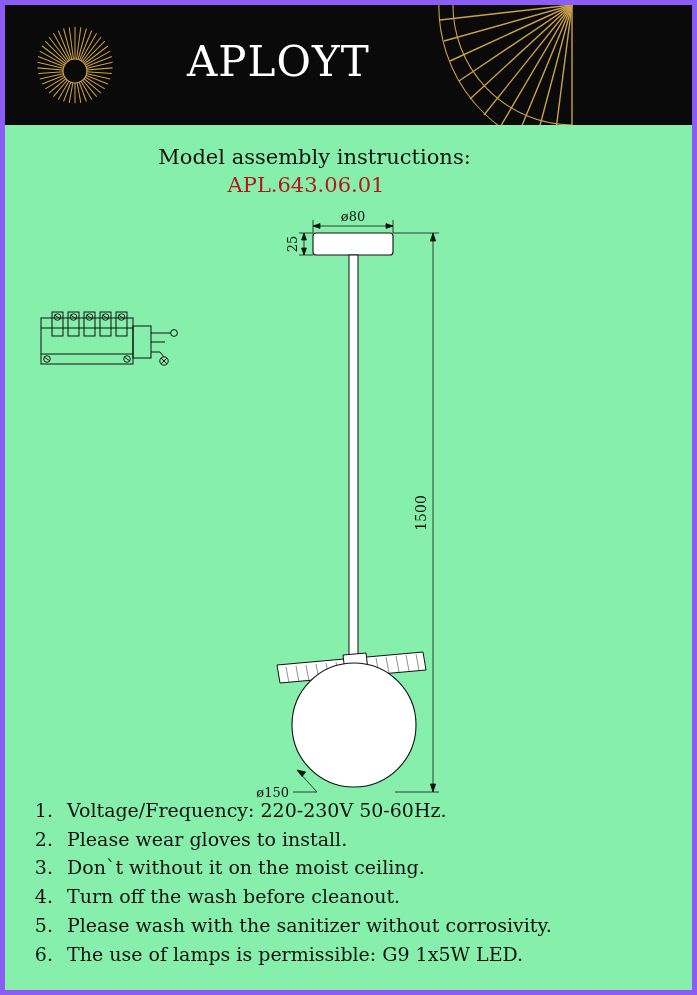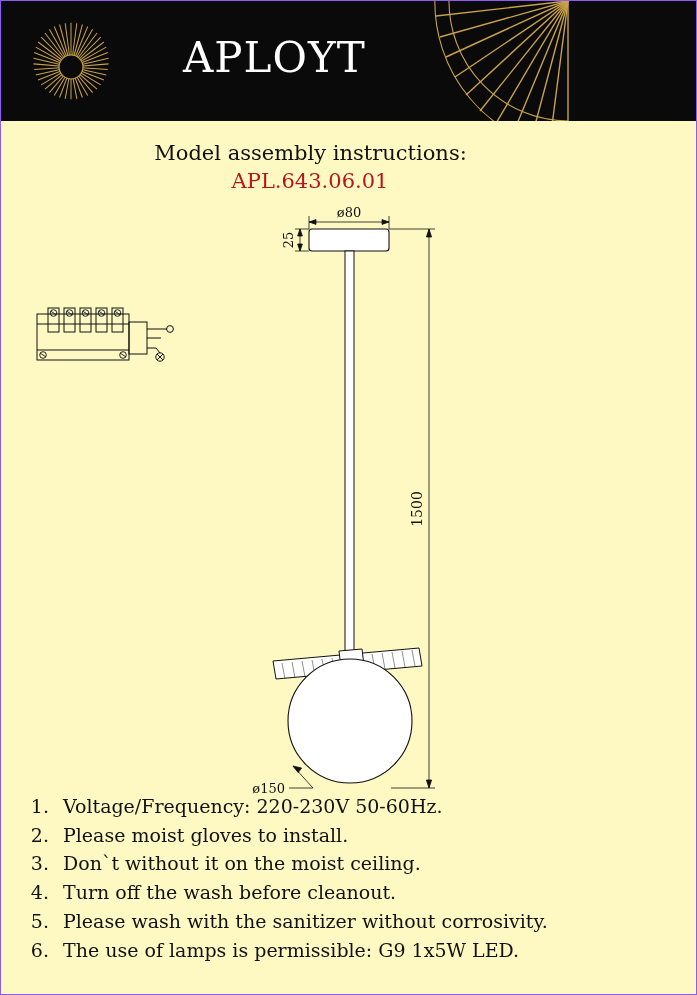--- a/index.html
+++ b/index.html
@@ -7,22 +7,22 @@
     padding: 0;
     background: #ffffff;
   }
   body {
     font-family: "DejaVu Sans", sans-serif;
   }
   .page {
     position: relative;
     width: 697px;
     height: 995px;
-    background: #fef9c3;
-    border: 1px solid #8b5cf6;
+    background: #86efac;
+    border: 5px solid #8b5cf6;
     box-sizing: border-box;
     overflow: hidden;
   }
 
   
   .header {
     position: absolute;
     left: 0;
     top: 0;
     width: 697px;
@@ -60,21 +60,21 @@
     left: 0;
     top: 140px;
     width: 619px;
     text-align: center;
     font-family: "DejaVu Serif", serif;
     font-size: 21px;
     color: #111;
   }
   .model-code {
     position: absolute;
-    left: 16px;
+    left: 8px;
     top: 168px;
     width: 586px;
     text-align: center;
     font-family: "DejaVu Serif", serif;
     font-size: 21px;
     color: #b8141d;
   }
 
   
   .drawing {
@@ -301,21 +301,21 @@
         <line x1="390" y1="592" x2="434" y2="592"></line>
       </g>
       <text x="421" y="313" font-family="DejaVu Serif, serif" font-size="14" fill="#111" text-anchor="middle" transform="rotate(-90 421 313)">1500</text>
 
     </svg>
   </div>
 
   <div class="instructions">
     <ol>
       <li>Voltage/Frequency: 220-230V 50-60Hz.</li>
-      <li>Please moist gloves to install.</li>
+      <li>Please wear gloves to install.</li>
       <li>Don`t without it on the moist ceiling.</li>
       <li>Turn off the wash before cleanout.</li>
       <li>Please wash with the sanitizer without corrosivity.</li>
       <li>The use of lamps is permissible: G9 1x5W LED.</li>
     </ol>
   </div>
 
 </div>
 
 </body></html>

